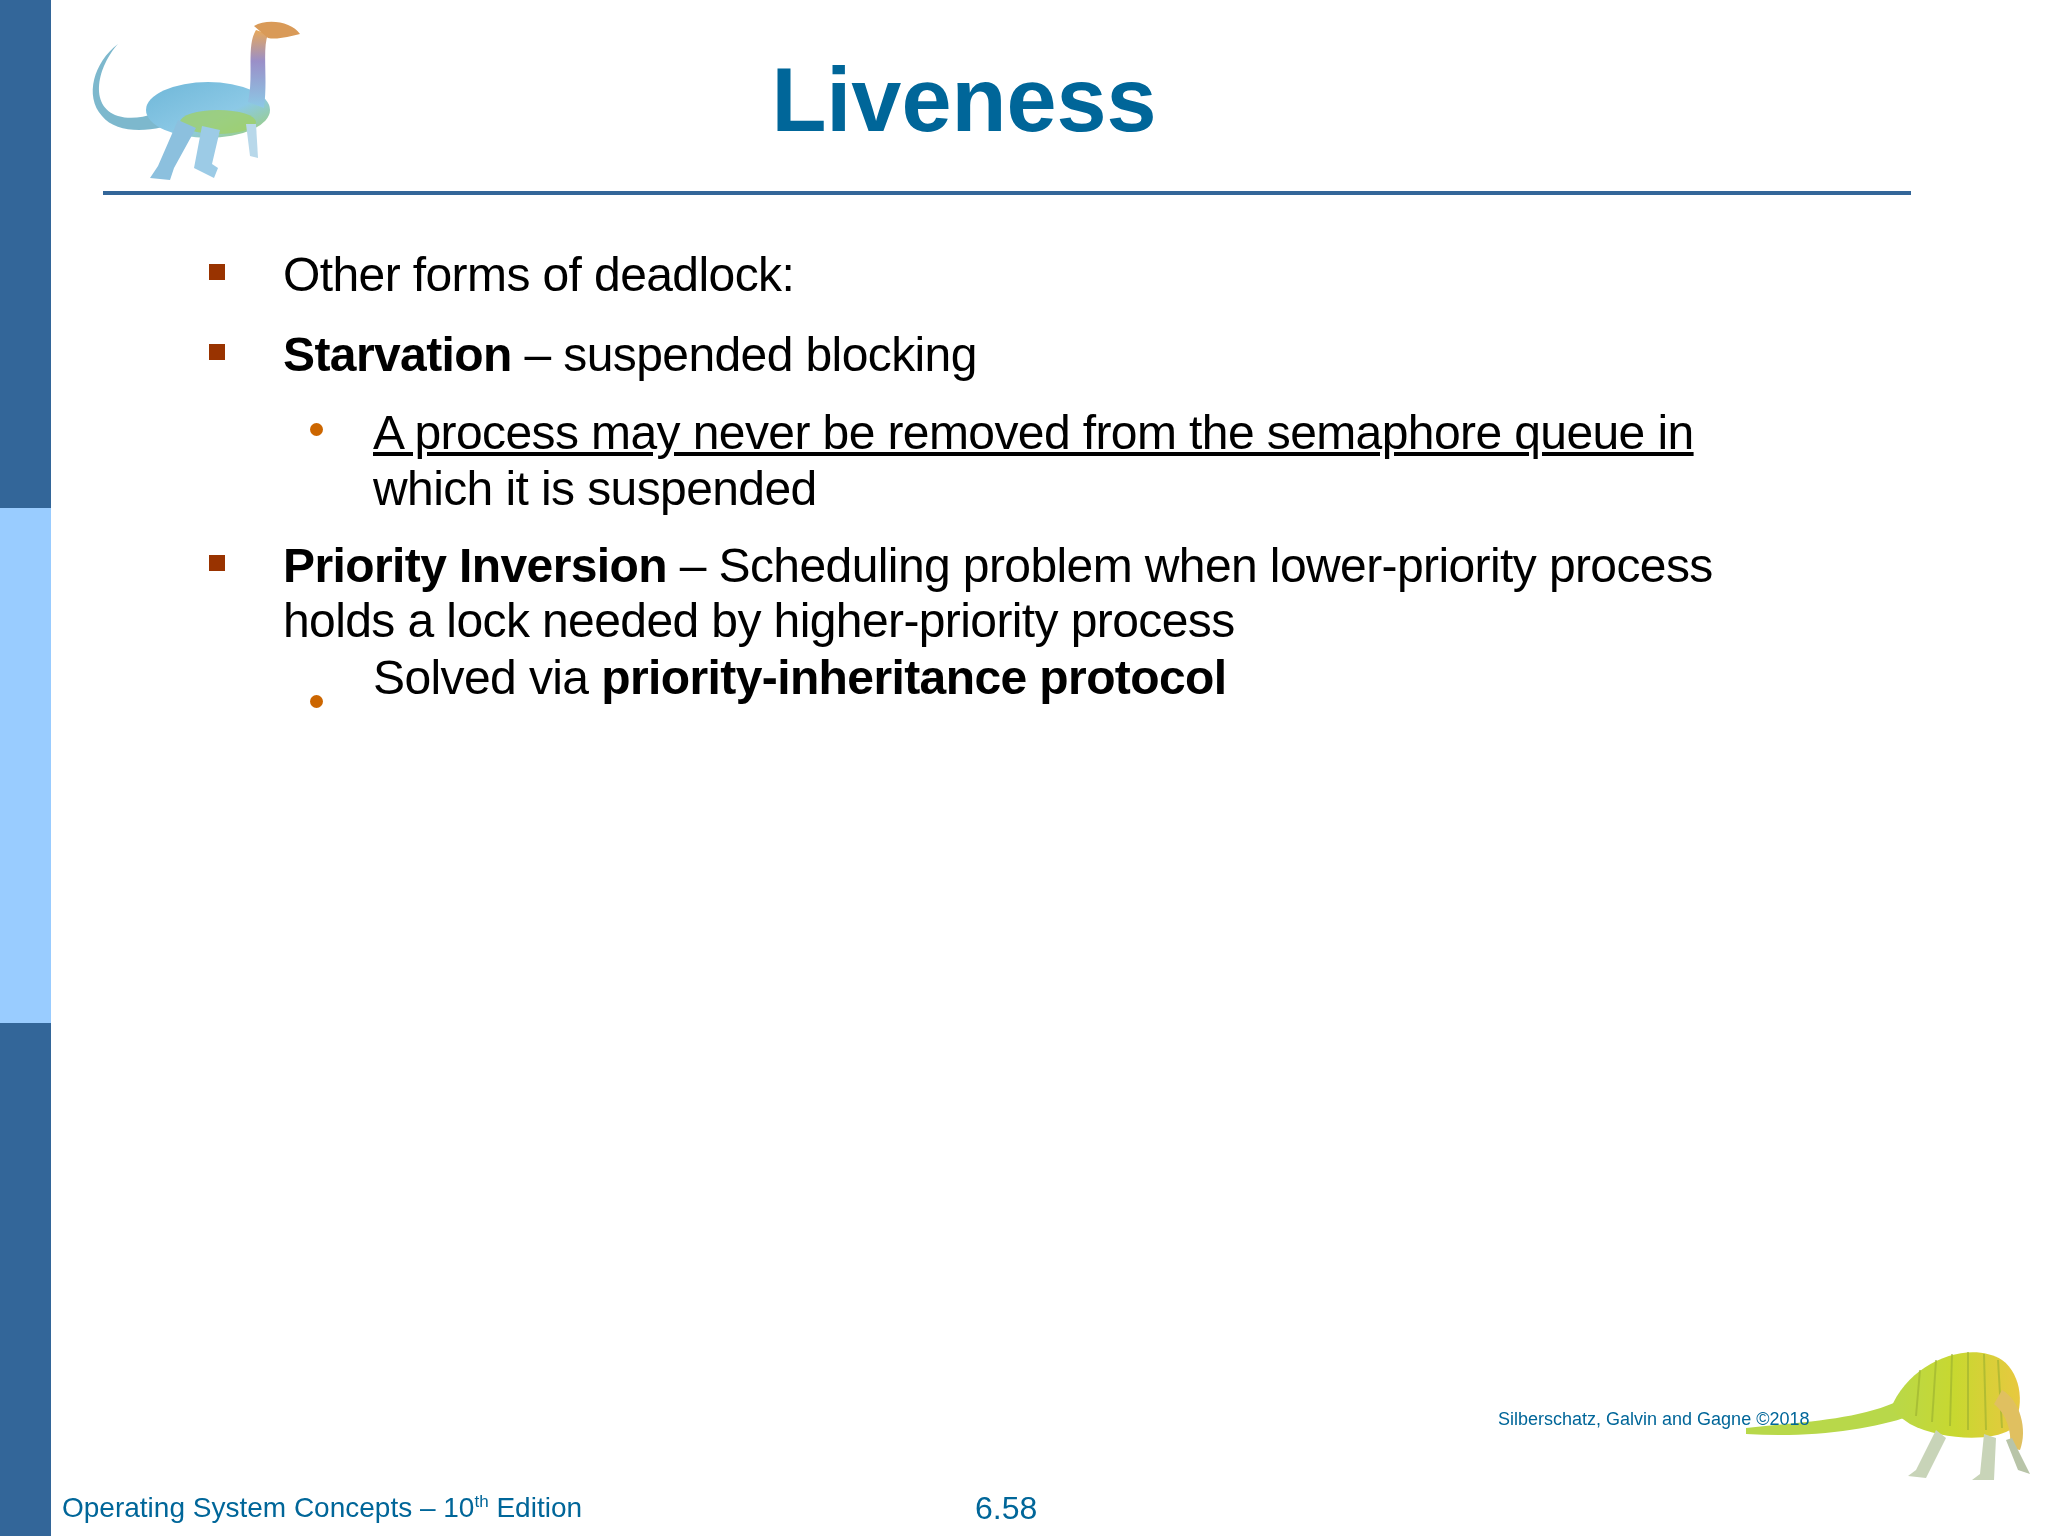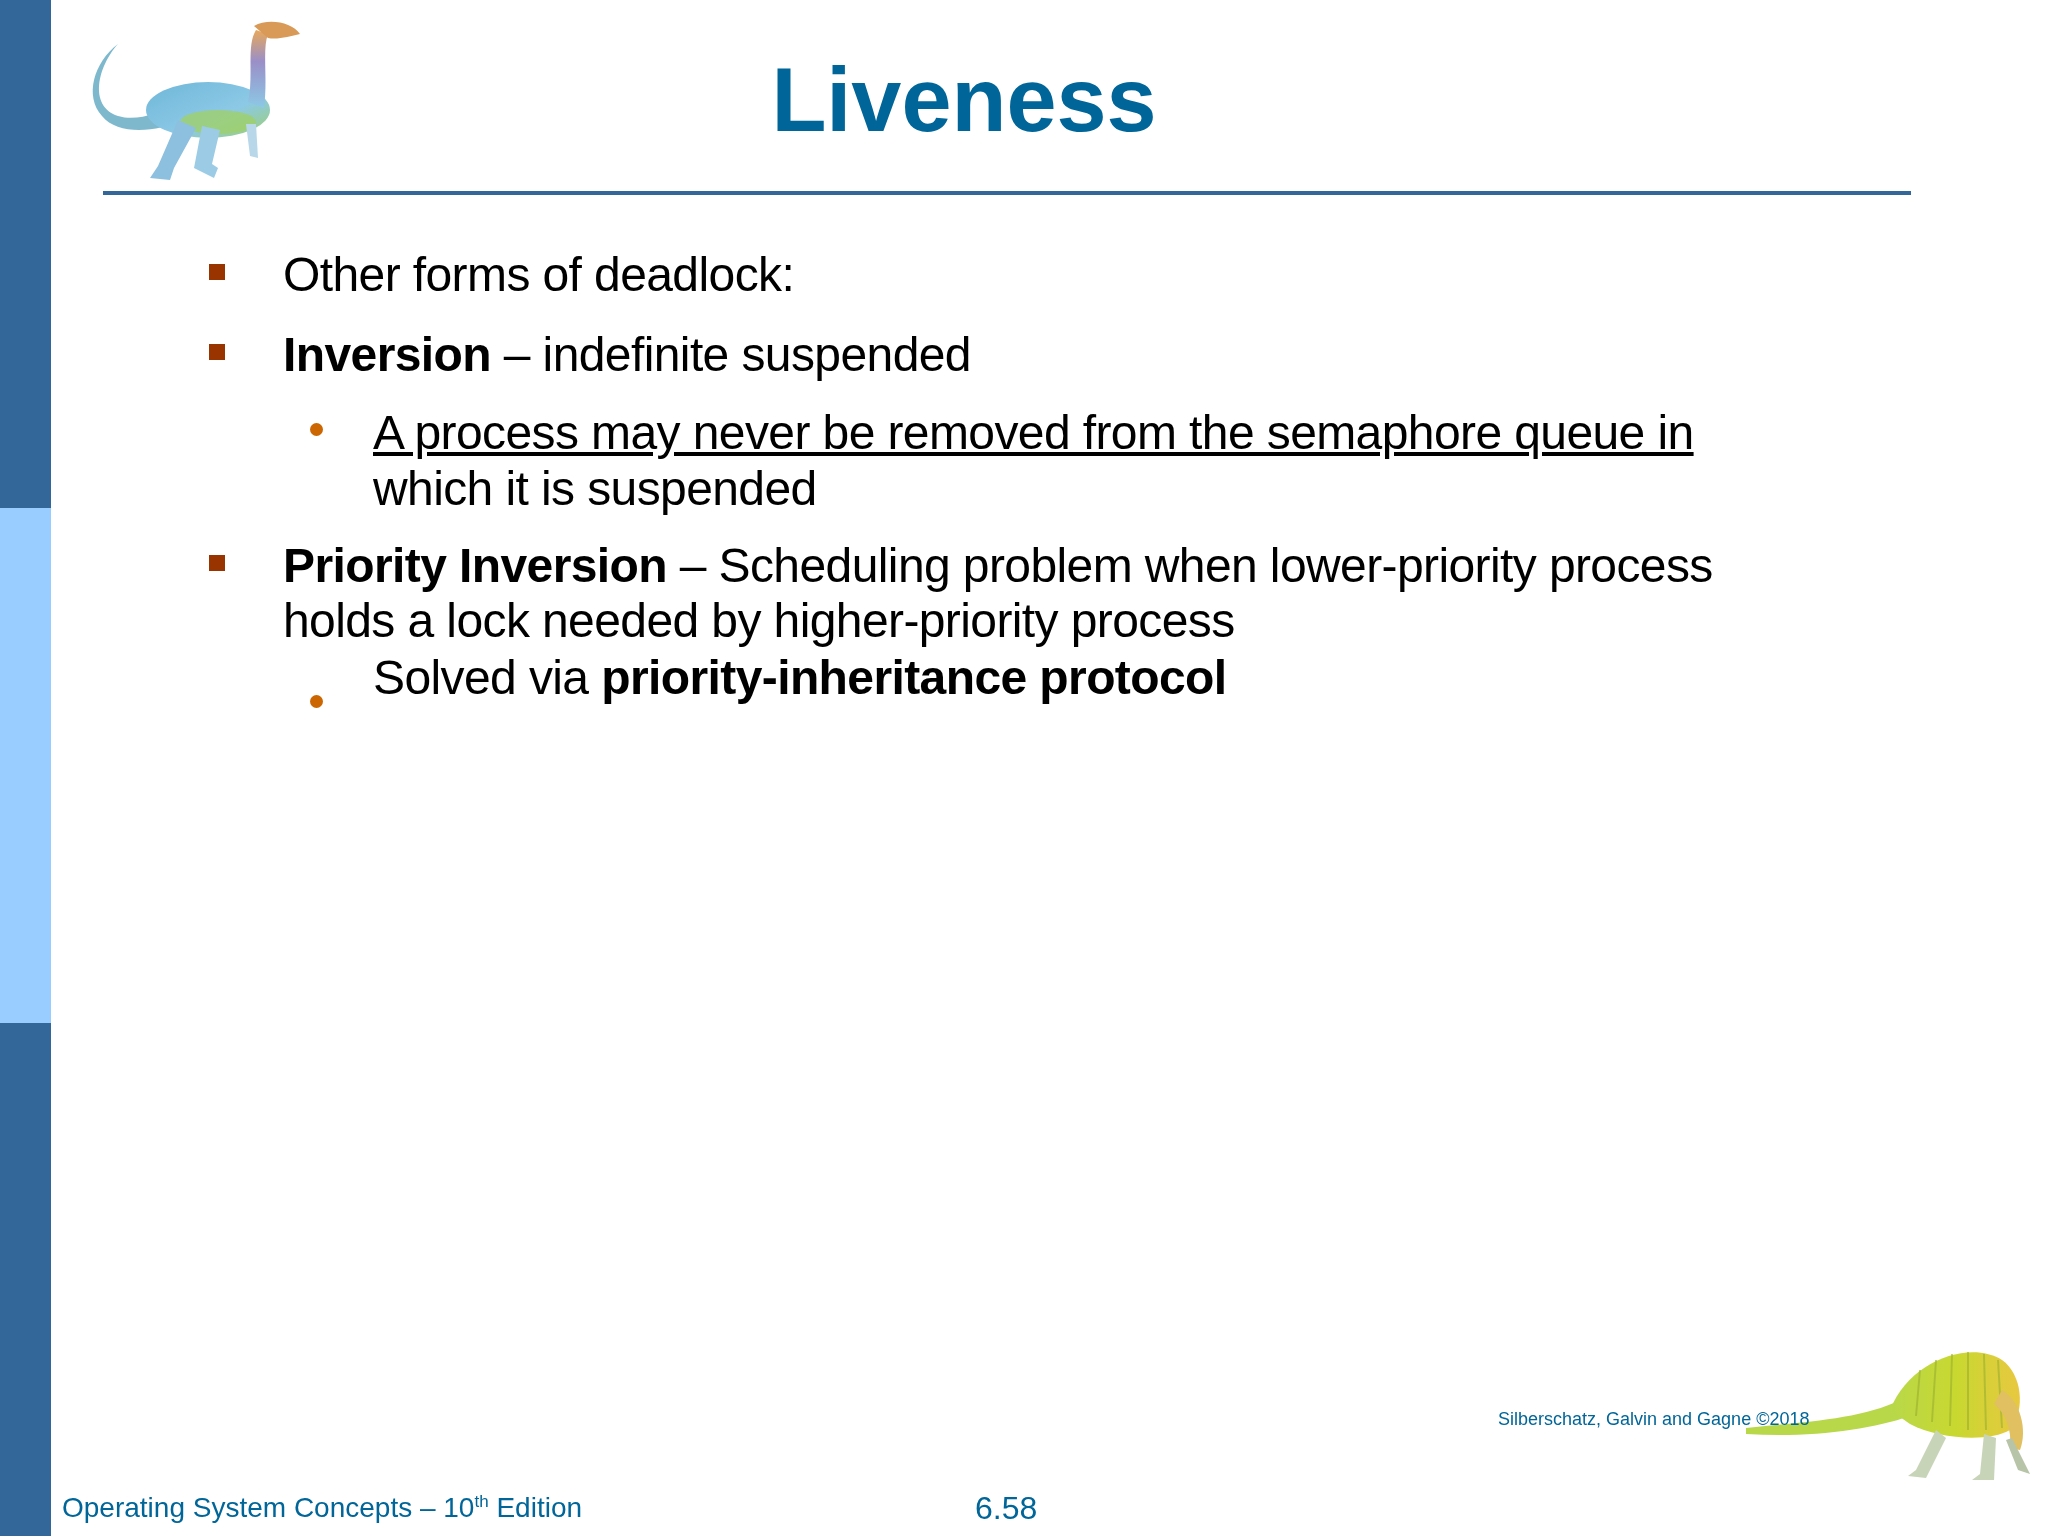--- a/index.html
+++ b/index.html
@@ -194,21 +194,21 @@
 
 <div class="content">
 
   <div class="sq-bullet" style="left:209px; top:264px;"></div>
   <div class="line" style="left:283px; top:247px;text-align:right;">
     <span>Other forms of deadlock:</span>
   </div>
 
   <div class="sq-bullet" style="left:209px; top:344px;"></div>
   <div class="line" style="left:283px; top:327px;">
-    <b>Inversion</b><span> – indefinite suspended</span>
+    <b>Starvation</b><span> – suspended blocking</span>
   </div>
 
   <div class="dot-bullet" style="left:310px; top:423px;"></div>
   <div class="line" style="left:373px; top:405px;text-decoration:underline;">A process may never be removed from the semaphore queue in</div>
   <div class="line" style="left:373px; top:461px;">which it is suspended</div>
 
   <div class="sq-bullet" style="left:209px; top:555px;"></div>
   <div class="line" style="left:283px; top:538px;">
     <b>Priority Inversion</b><span> – Scheduling problem when lower-priority process</span>
   </div>

